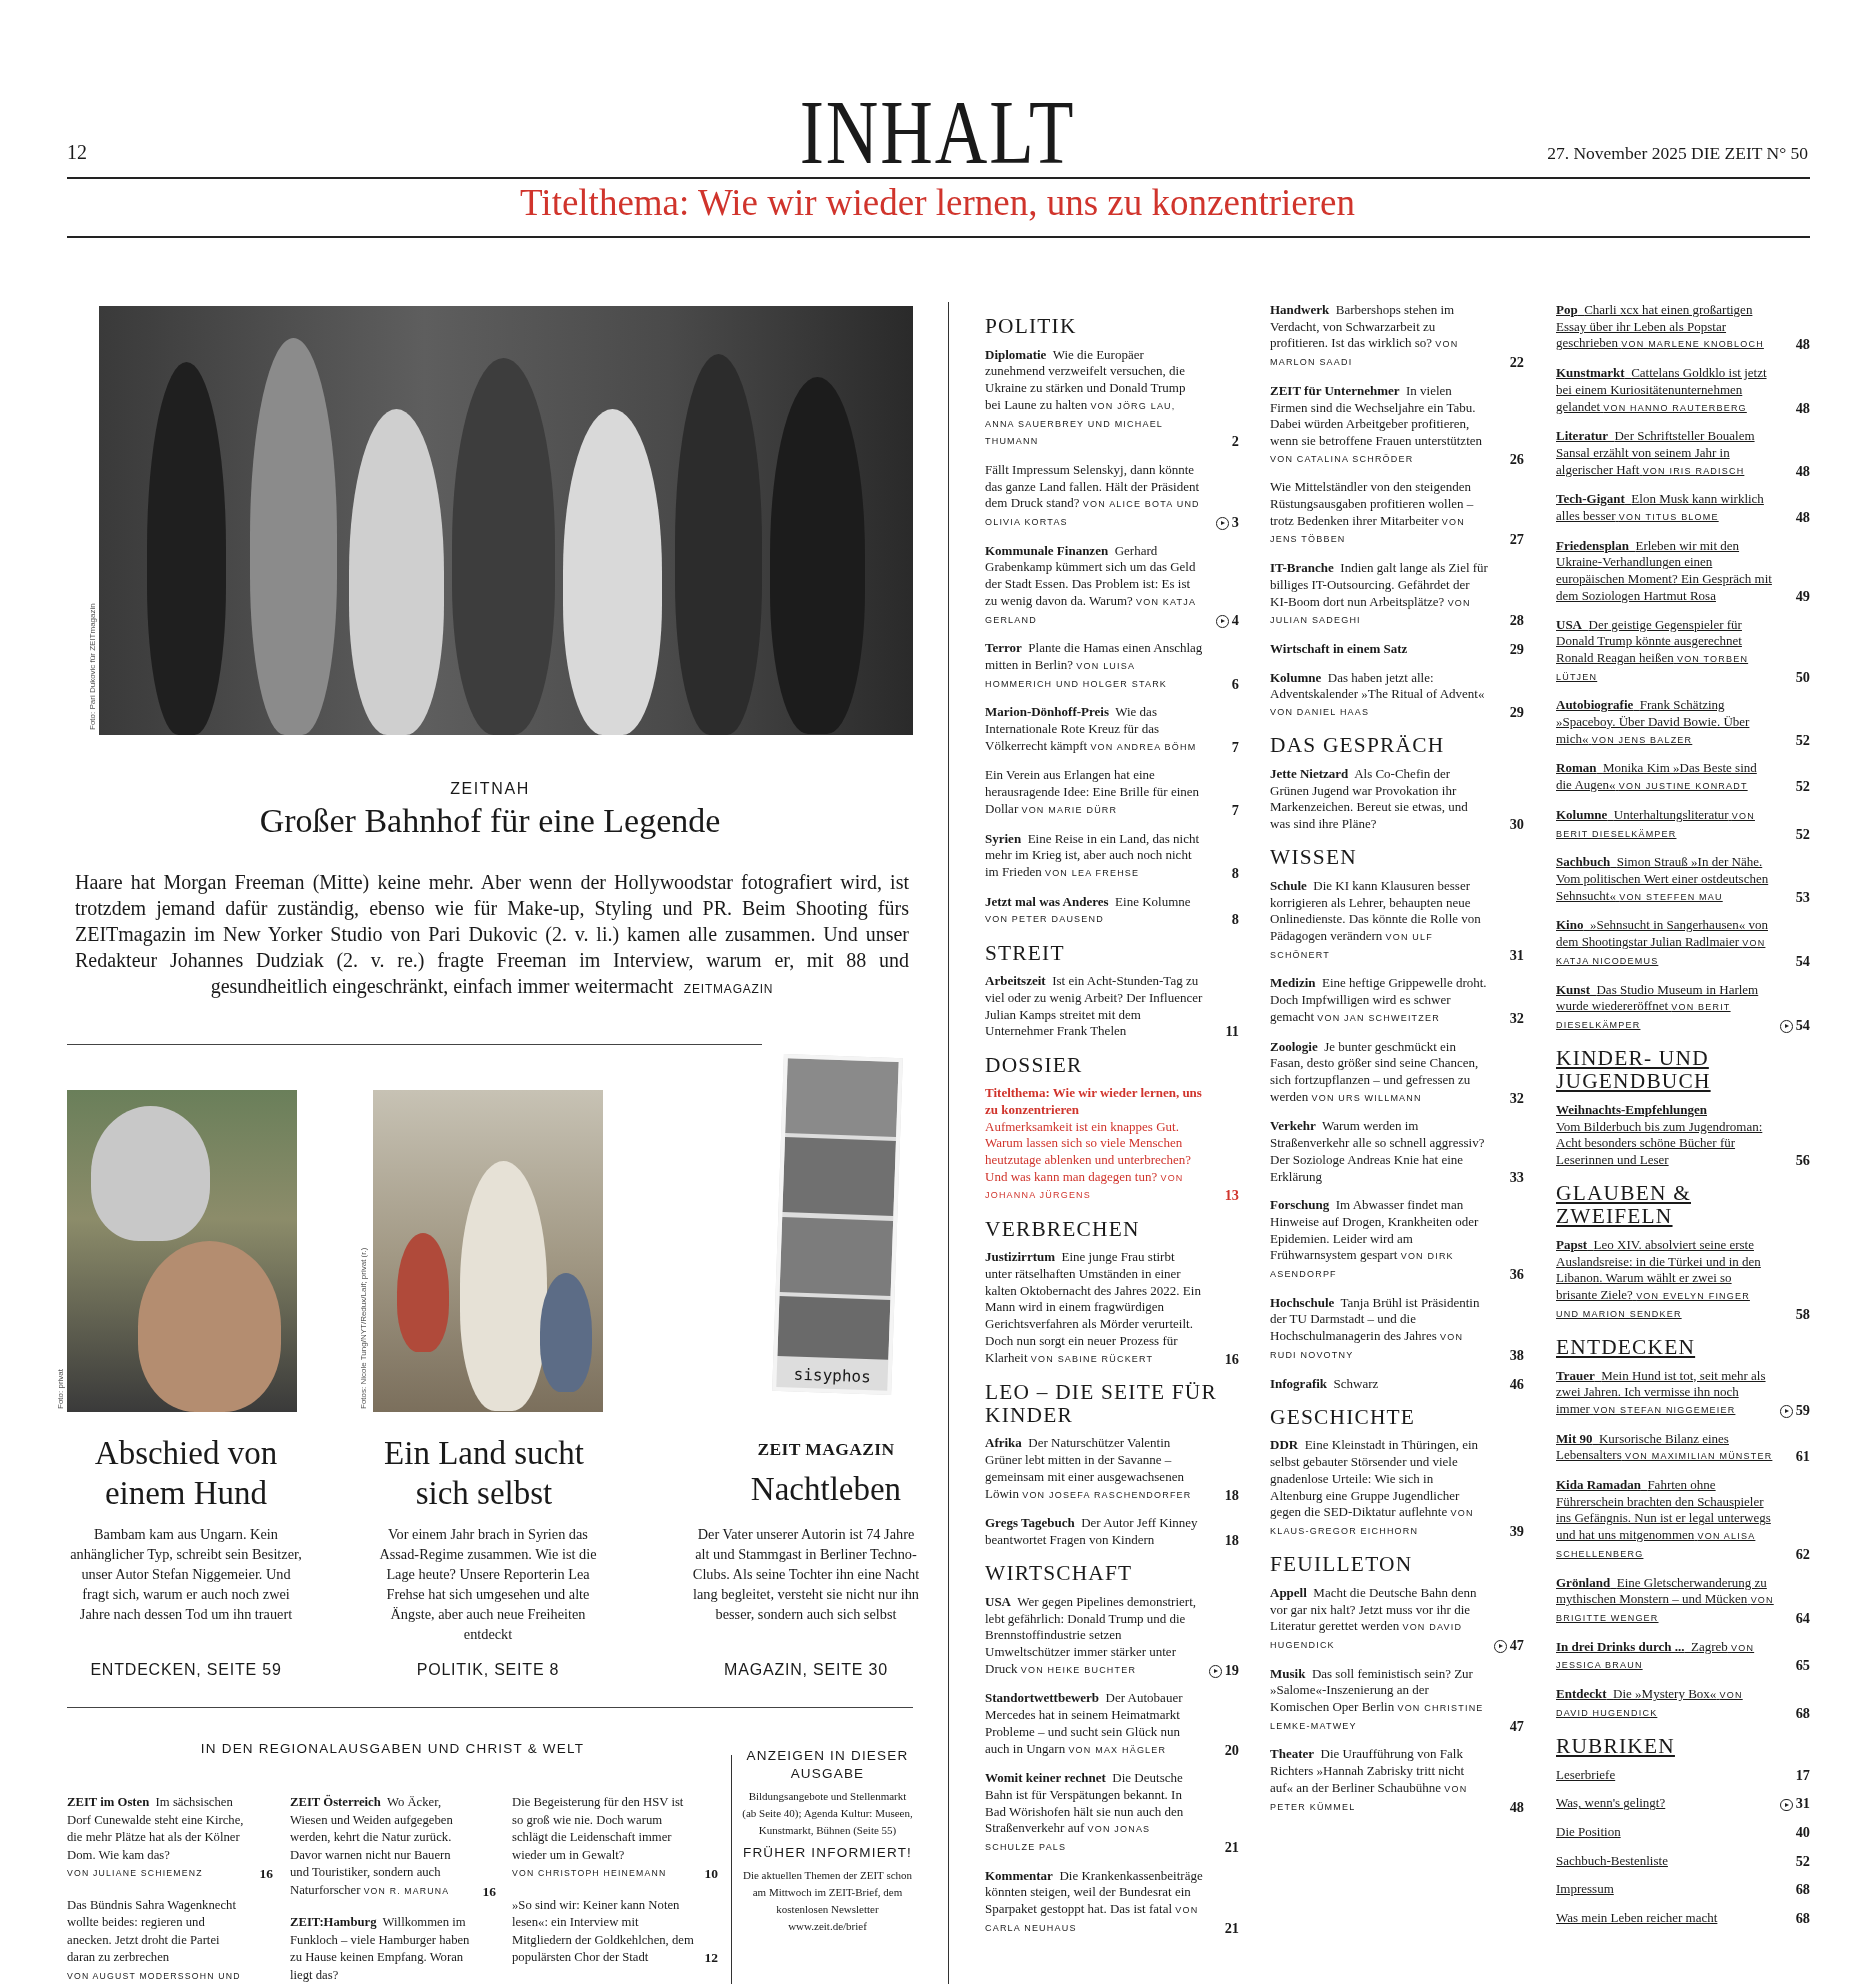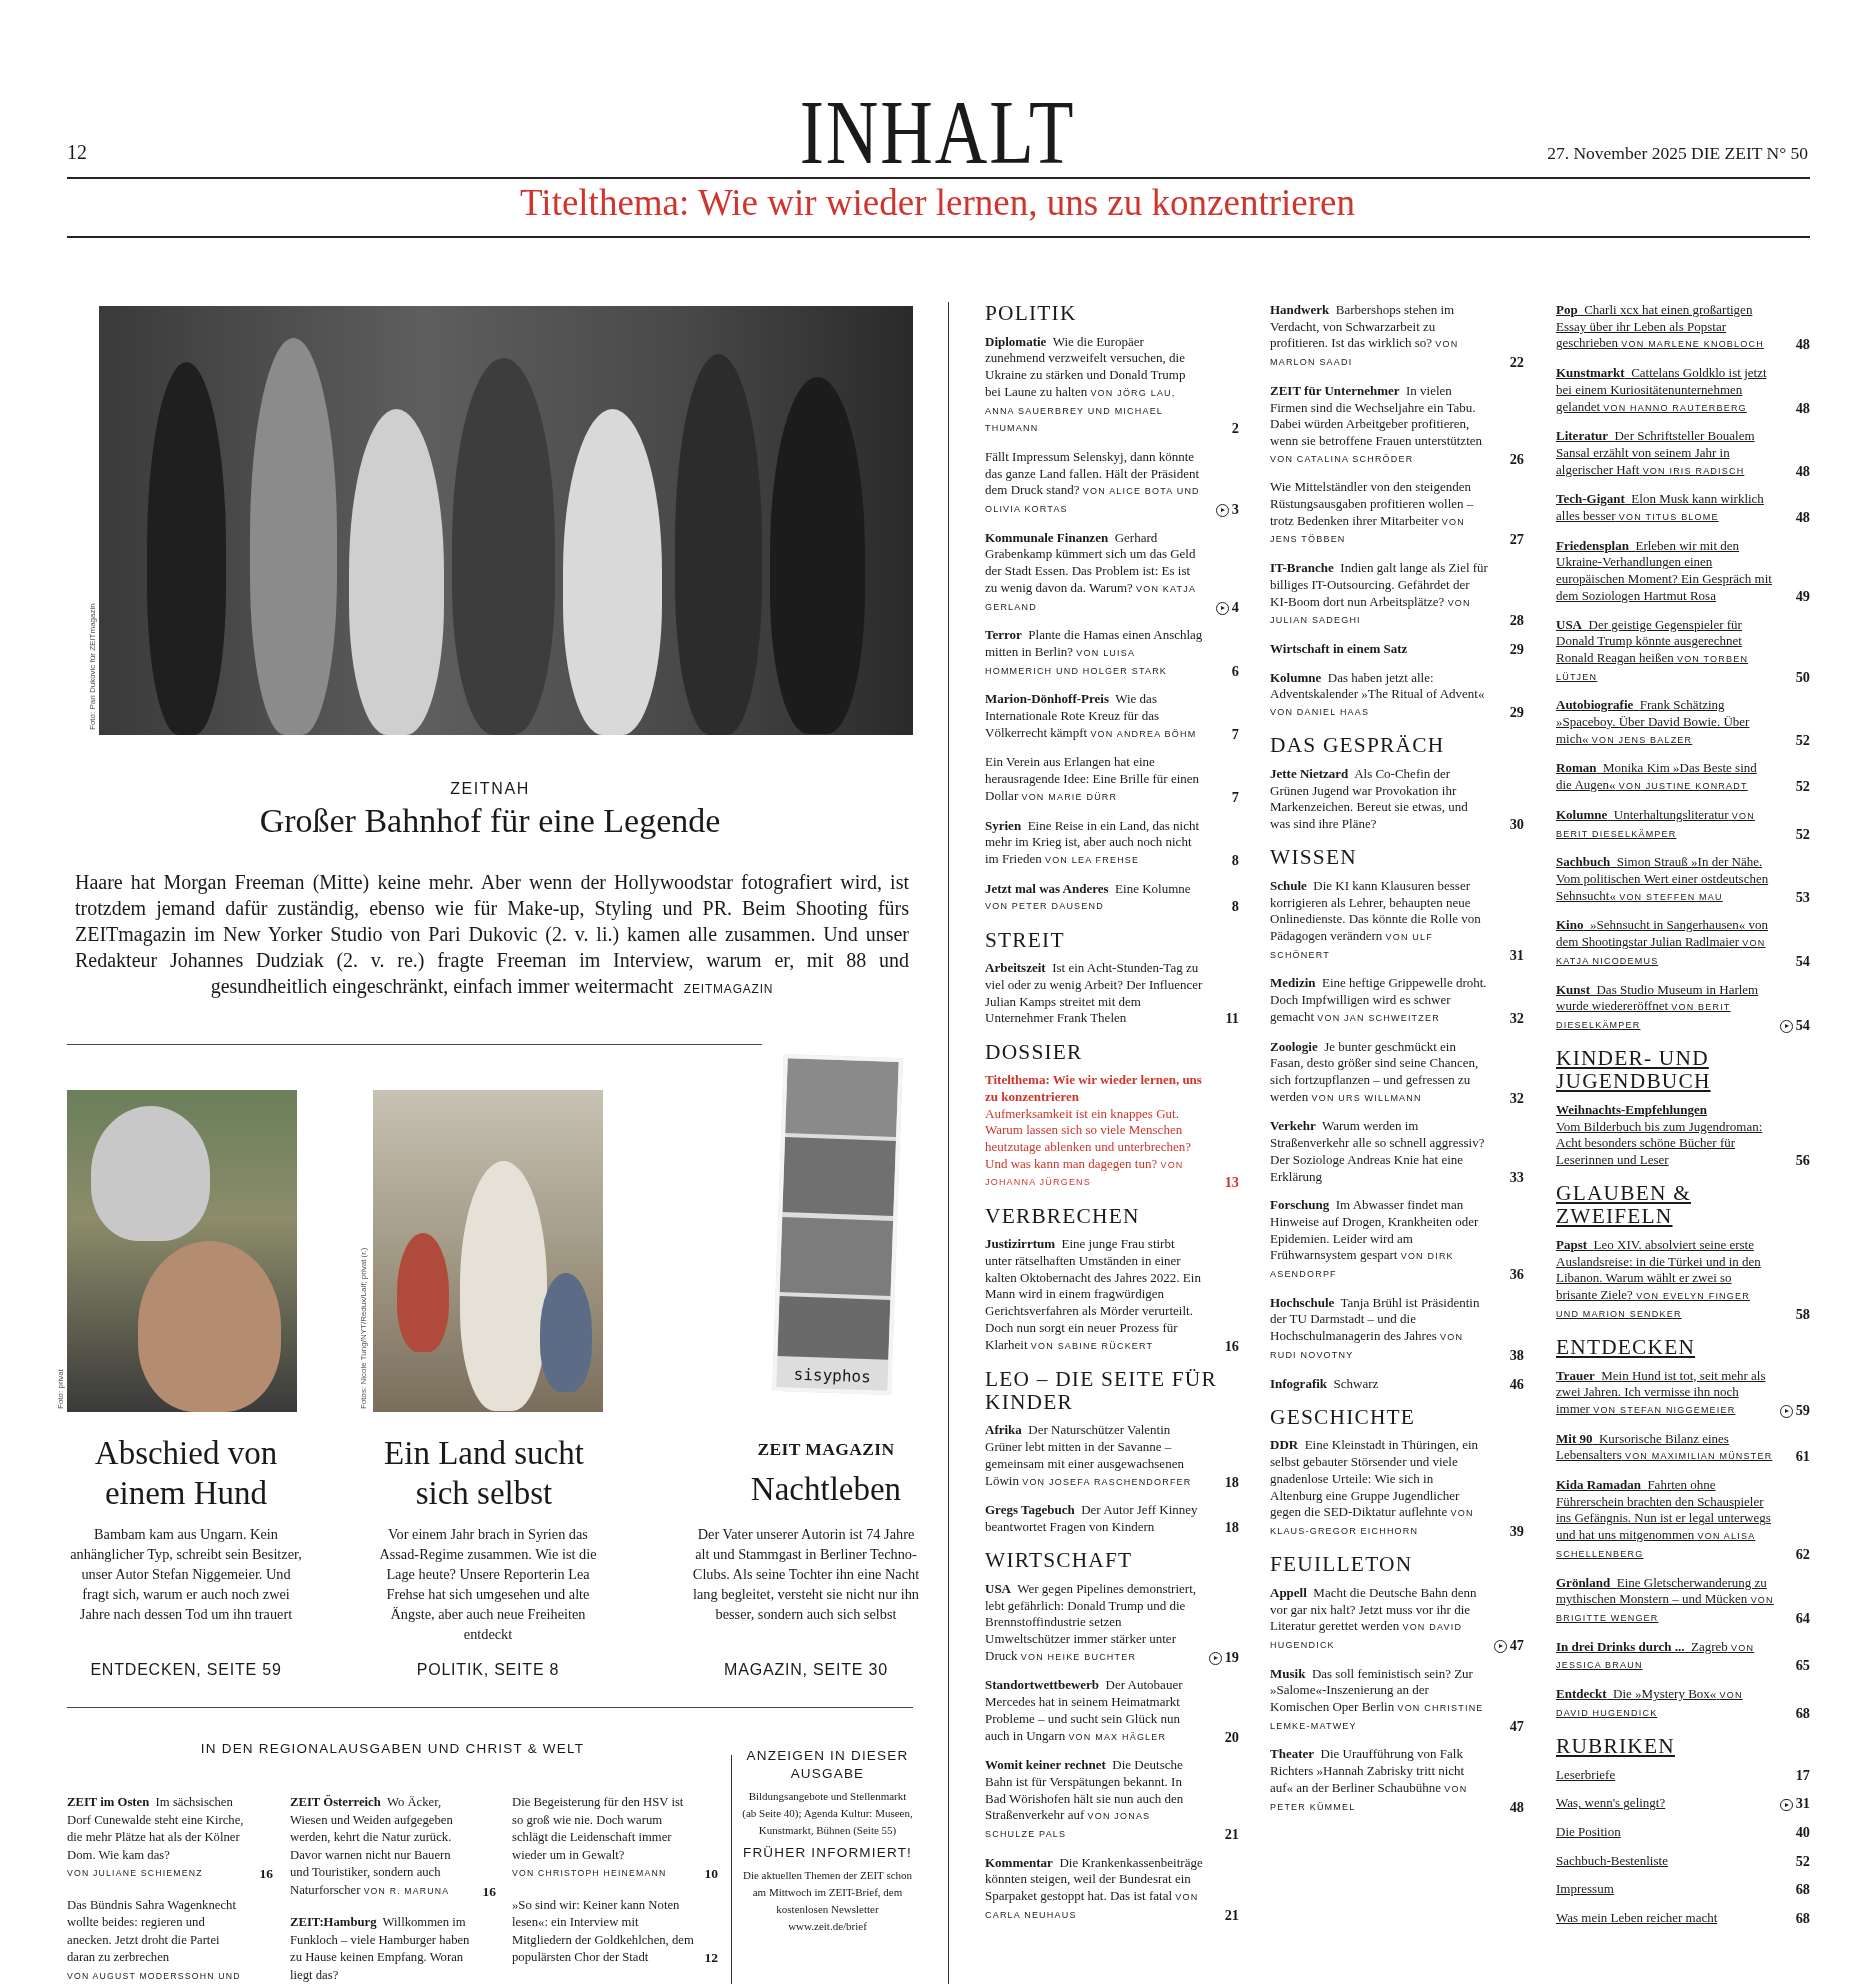--- a/index.html
+++ b/index.html
@@ -26,21 +26,21 @@
   .kicker { font-size: 16px; letter-spacing: 1.6px; text-align: center; }
   .feat-title { text-align: center; font-size: 34px; }
   .feat-body { font-size: 20px; line-height: 26px; text-align: justify; text-align-last: center; }
   .mini-title { text-align: center; font-size: 33px; line-height: 40px; }
   .mini-body { text-align: center; font-size: 14.3px; line-height: 20px; }
   .mini-ref { text-align: center; font-size: 16px; letter-spacing: 0.8px; }
 
   
   .col { position: absolute; width: 254px; font-size: 13px; line-height: 16.7px; }
   .sec-h { font-size: 21.4px; letter-spacing: 1.2px; margin: 13.5px 0 8.7px; line-height: 23px; }
-  .sec-h:first-child { margin-top: 0; }
+  .sec-h:first-child { margin-top: 13px; }
   .entry { position: relative; padding-right: 36px; margin-bottom: 12px; }
   .entry b { font-weight: bold; }
   .by { font-family: "Liberation Sans", "DejaVu Sans", sans-serif; font-size: 9px; letter-spacing: 1.2px; text-transform: uppercase; }
   .pg { position: absolute; right: 0; bottom: 0; font-weight: bold; font-size: 14.3px; }
   .audio { display: inline-block; width: 12.7px; height: 12.7px; border: 1.2px solid #222; border-radius: 50%; position: relative; vertical-align: middle; margin-right: 3.2px; }
   .audio::after { content: ""; position: absolute; left: 4px; top: 2.8px; border-left: 4.4px solid #222; border-top: 2.8px solid transparent; border-bottom: 2.8px solid transparent; }
   .red { color: #d0342c; }
 
   
   .reg { position: absolute; font-size: 12.7px; line-height: 17.5px; }

